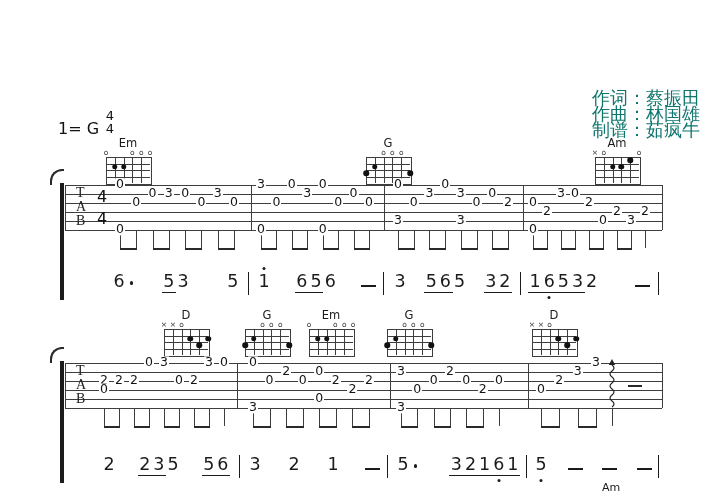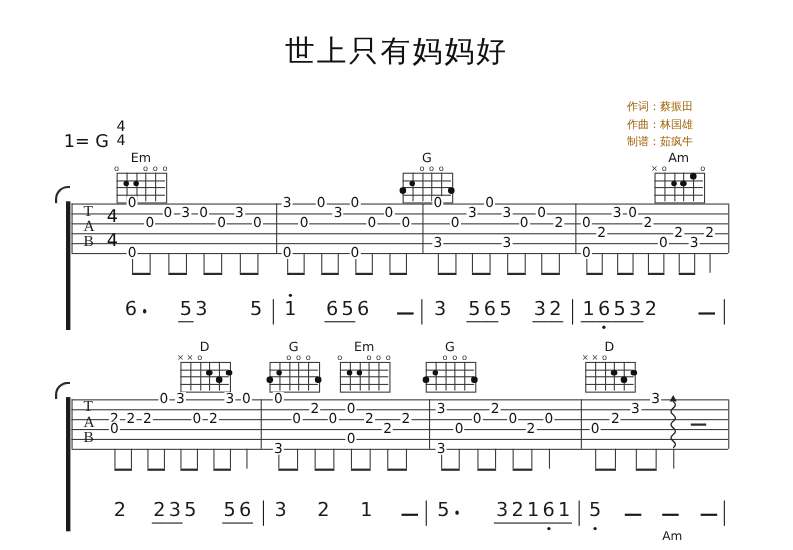--- a/index.html
+++ b/index.html
@@ -4,21 +4,21 @@
 <style>
   html,body{margin:0;padding:0;background:#e8e8e8;}
   #sheet{
     position:relative;width:721px;height:500px;background:#ffffff;
     font-family:"DejaVu Sans","Liberation Sans",sans-serif;color:#1c1c1c;
     overflow:hidden;margin:0 auto;
   }
   .abs{position:absolute;}
   #title{left:0;right:0;top:28px;text-align:center;font-size:27px;letter-spacing:2px;color:#111;}
   #subtitle{left:0;right:0;top:70px;text-align:center;font-size:17px;color:#222;}
-  #credits{left:570px;top:90px;font-size:10px;line-height:15.5px;color:#a16207;}
+  #credits{left:592px;top:90px;font-size:18px;line-height:15.5px;color:#0f766e;}
   .credit-line{white-space:nowrap;margin-bottom:0.5px;}
   #keysig{left:58px;top:119px;font-size:16px;color:#111;}
   #timesig-frac{left:103px;top:109px;width:14px;text-align:center;font-size:13px;line-height:13px;color:#111;}
   .staff-line{position:absolute;height:1px;background:#3d3d3d;}
   .barline{position:absolute;width:1px;background:#3d3d3d;}
   .sysbar{position:absolute;width:3.5px;background:#1c1c1c;}
   .syshook{position:absolute;width:12px;height:14px;border-left:2px solid #2a2a2a;border-top:2px solid #2a2a2a;border-top-left-radius:12px;}
   .clef-letter{position:absolute;font-family:"Liberation Serif","DejaVu Serif",serif;font-size:14px;line-height:13px;color:#222;}
   .tab-time{position:absolute;font-size:16px;line-height:15px;color:#111;}
   .tab-note{position:absolute;transform:translate(-50%,-55%);font-size:12.5px;line-height:12px;background:#fff;padding:0 1px;color:#141414;z-index:3;}
@@ -39,21 +39,20 @@
   .jp-dot-lo{position:absolute;left:50%;bottom:-7px;width:3px;height:3px;border-radius:50%;background:#1b1b1b;transform:translateX(-50%);}
   .jp-dash{width:15px;height:2px;background:#1b1b1b;align-self:center;margin-top:9px;}
   .jp-bar{position:absolute;width:1px;background:#1b1b1b;}
   .arp{position:absolute;z-index:2;}
   #footer-chord{font-size:11px;color:#1a1a1a;}
 </style>
 </head>
 <body>
 
 <div id="sheet">
-  <div class="abs" id="title">世上只有妈妈好</div>
   <div class="abs" id="credits">
     <div class="credit-line">作词：蔡振田</div>
     <div class="credit-line">作曲：林国雄</div>
     <div class="credit-line">制谱：茹疯牛</div>
   </div>
   <div class="abs" id="keysig">1= G</div>
   <div class="abs" id="timesig-frac">
     <div>4</div>
     <div>4</div>
   </div>

